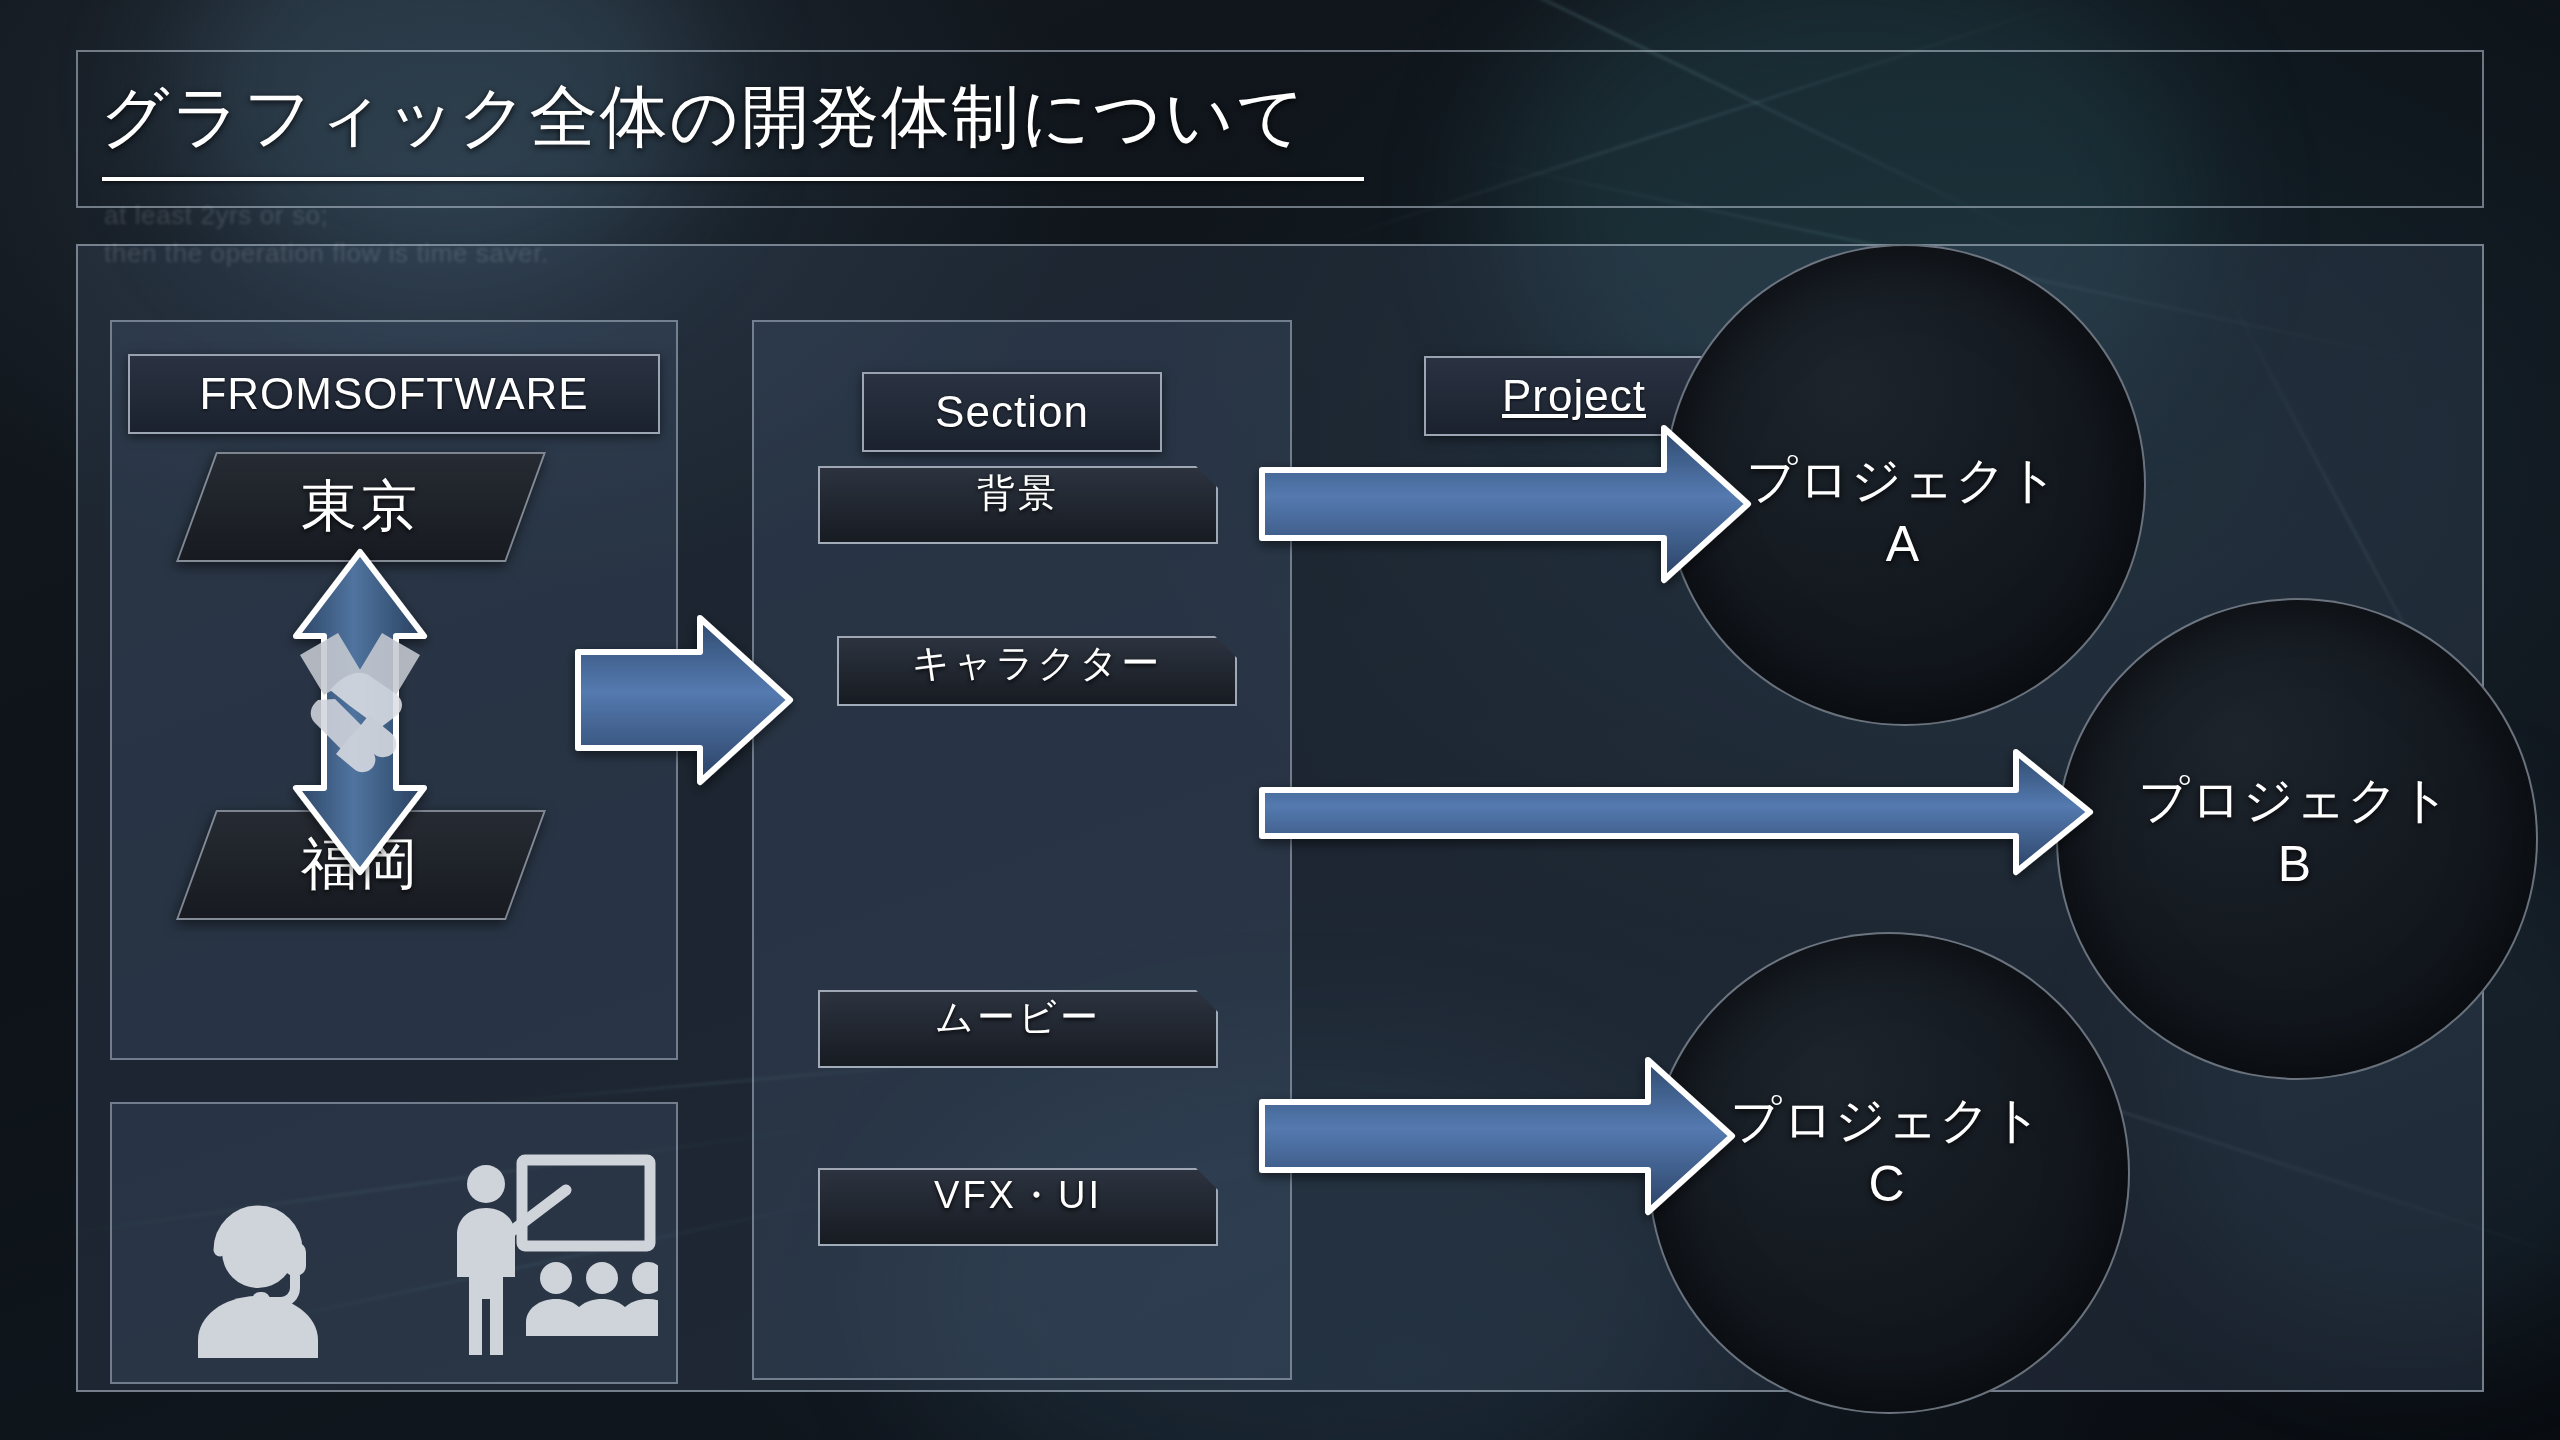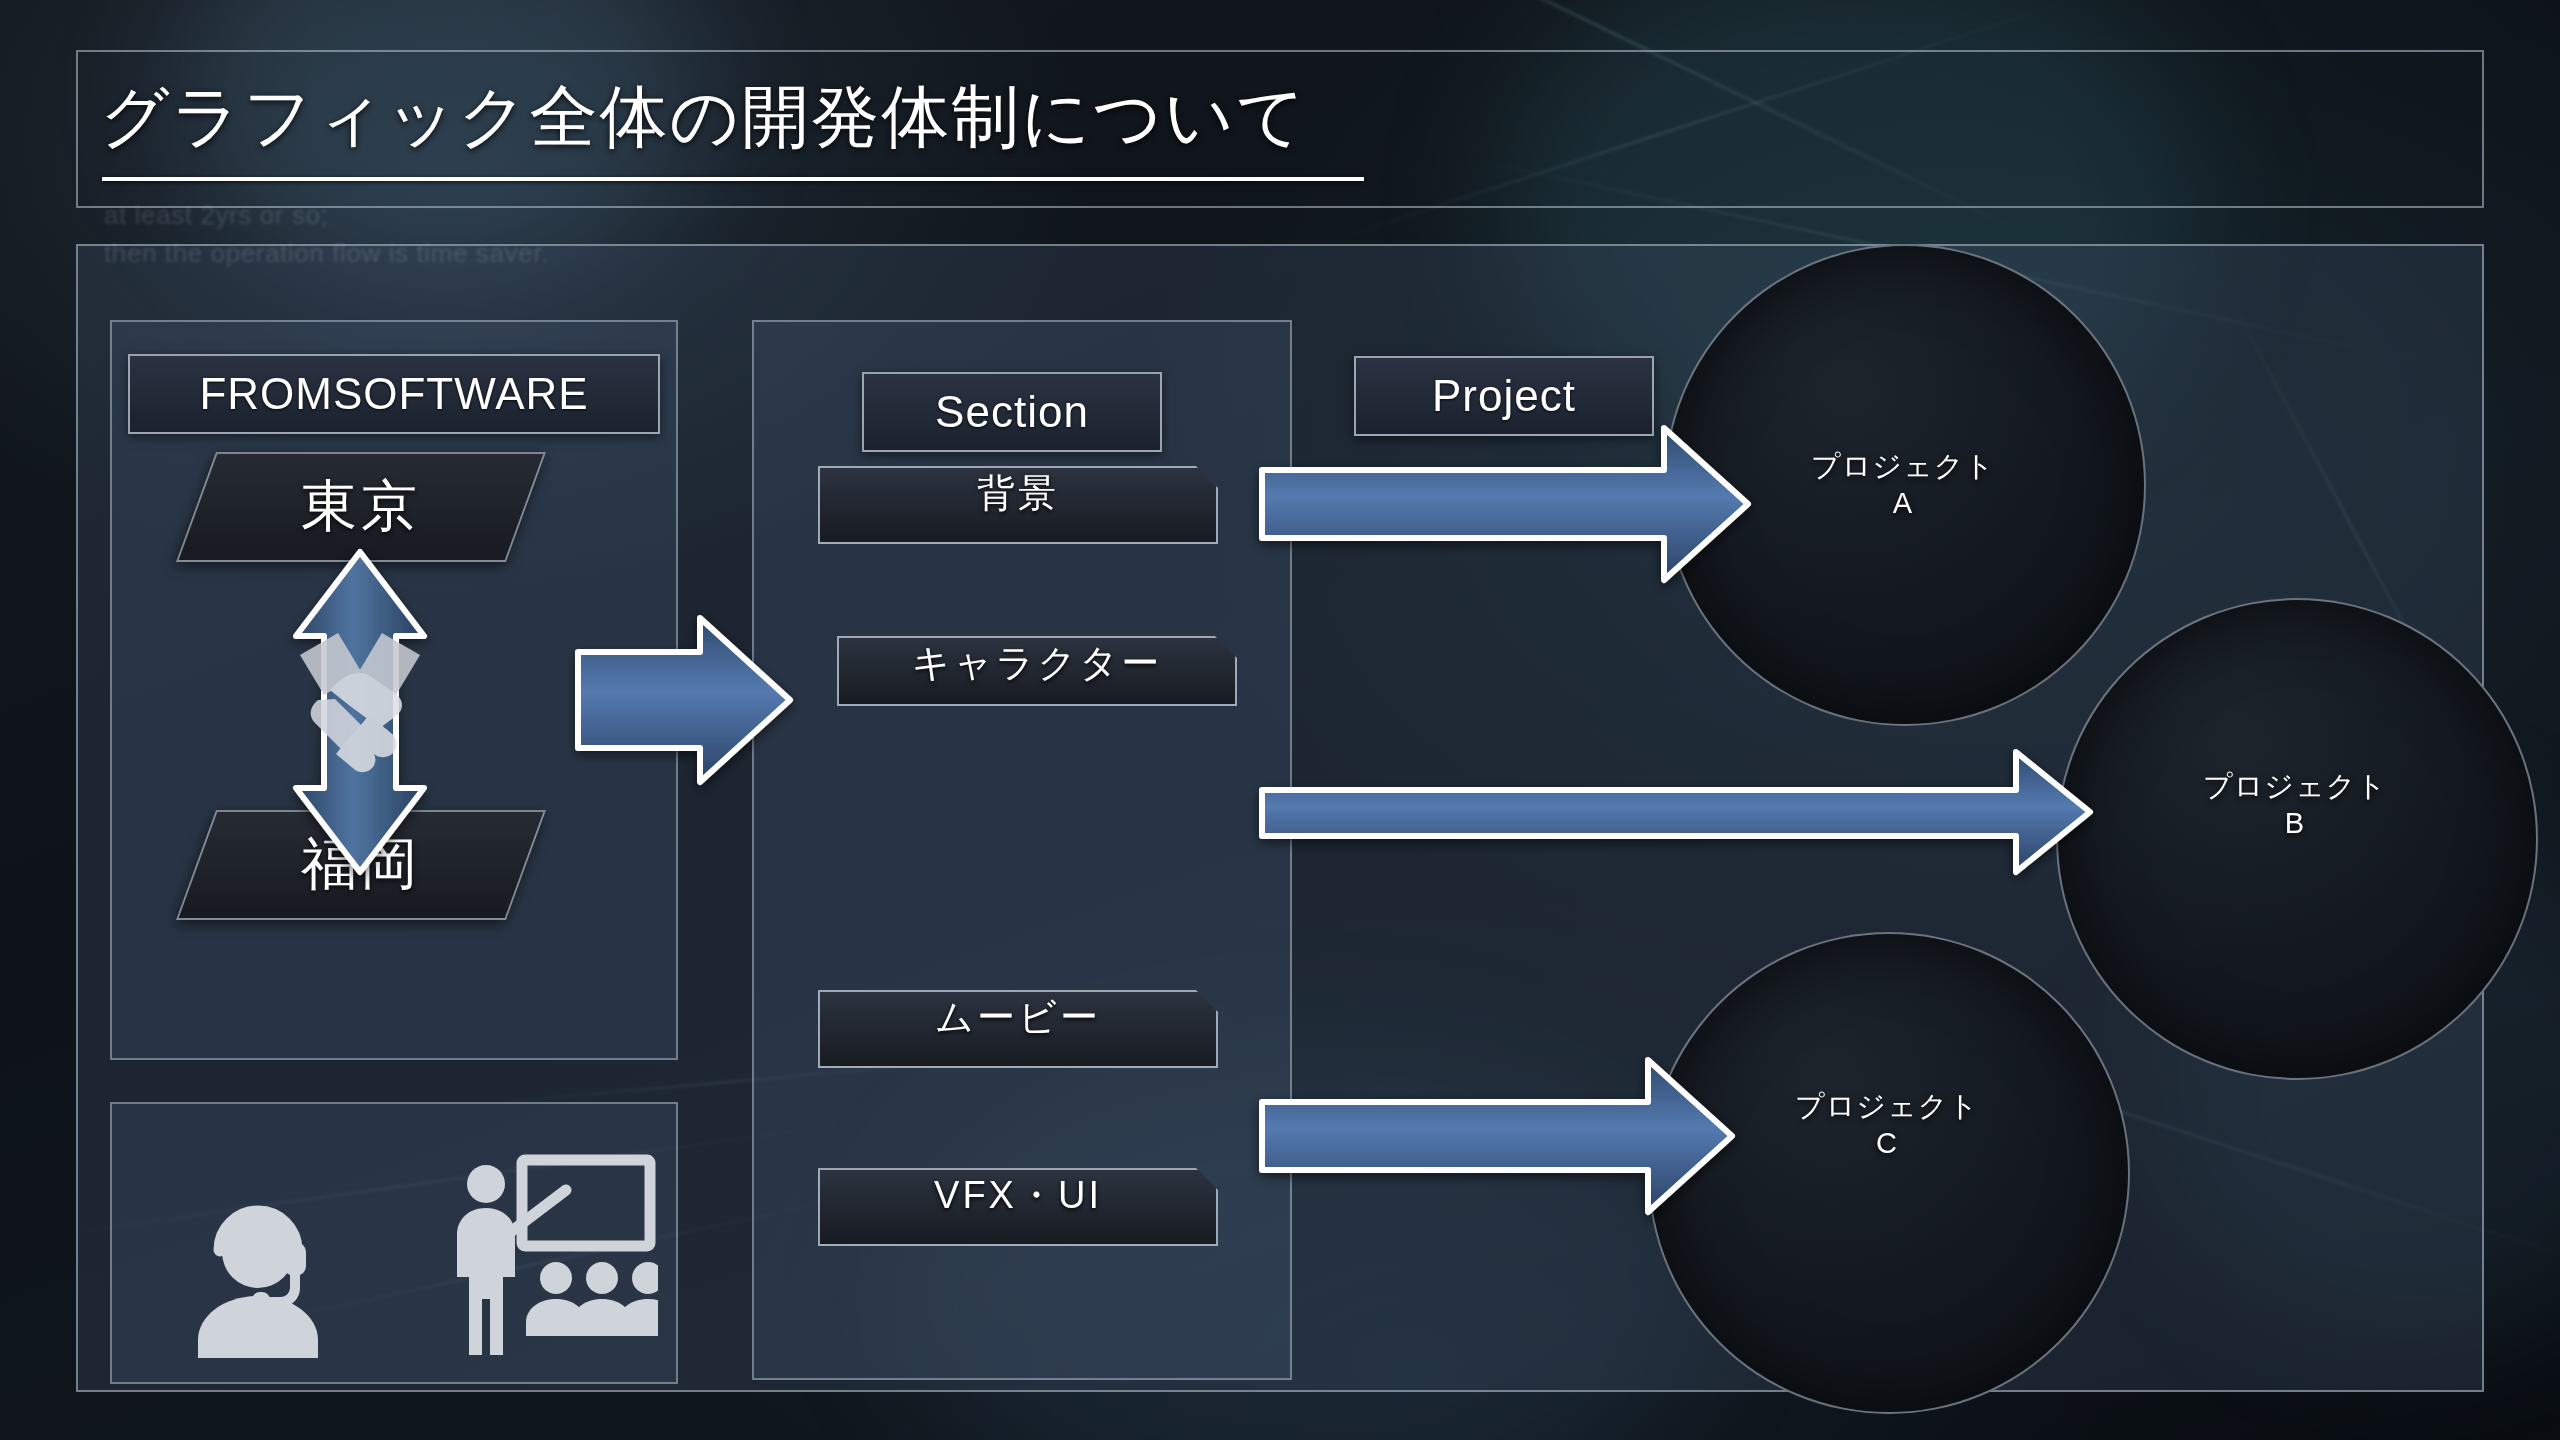--- a/index.html
+++ b/index.html
@@ -134,21 +134,21 @@
   .project-circle {
     position: absolute;
     border-radius: 50%;
     border: 2px solid rgba(178,190,204,0.55);
     background: radial-gradient(circle at 38% 30%, #1d242c 0%, #141920 48%, #0c1015 100%);
     box-shadow: inset 0 0 70px rgba(0,0,0,0.65);
   }
   .project-label {
     position: absolute;
     text-align: center;
-    font-size: 29px;
+    font-size: 50px;
     line-height: 1.28;
     letter-spacing: 1px;
     text-shadow: 0 2px 6px rgba(0,0,0,0.95);
   }
 
   
   svg.arrow-layer { position: absolute; inset: 0; width: 2560px; height: 1440px; pointer-events: none; }
 
   
   .picto { position: absolute; }
@@ -242,21 +242,21 @@
   <div class="section-chip" style="left:818px; top:636px; width:400px; height:70px;margin-left:19px;">
     <span>キャラクター</span>
   </div>
   <div class="section-chip" style="left:818px; top:990px; width:400px; height:78px;">
     <span>ムービー</span>
   </div>
   <div class="section-chip" style="left:818px; top:1168px; width:400px; height:78px;">
     <span>VFX・UI</span>
   </div>
 
-  <div class="header-chip" style="left:1354px; top:320px; width:300px; height:80px;">
+  <div class="header-chip" style="left:1424px; top:320px; width:300px; height:80px;text-decoration:underline;">
     <span>Project</span>
   </div>
 
   <div class="project-circle" style="left:1664px; top:244px;  width:478px; height:478px;"></div>
   <div class="project-circle" style="left:2056px; top:598px;  width:478px; height:478px;"></div>
   <div class="project-circle" style="left:1648px; top:932px;  width:478px; height:478px;"></div>
 
   <div class="project-label" style="left:1728px; top:448px; width:350px;">
     <div>プロジェクト</div>
     <div>A</div>

